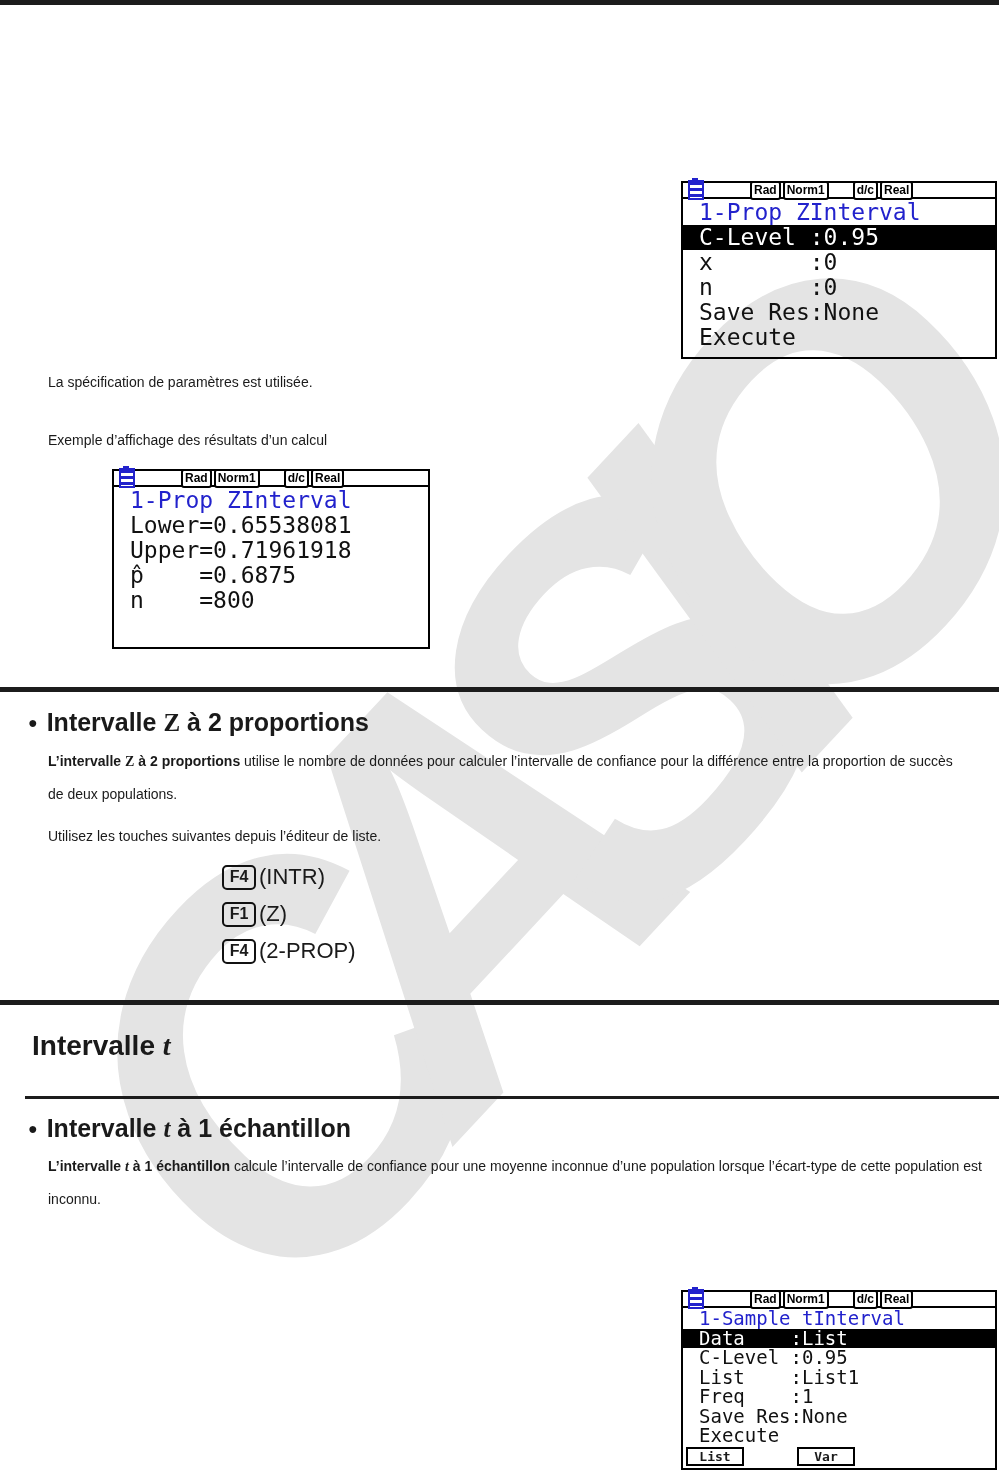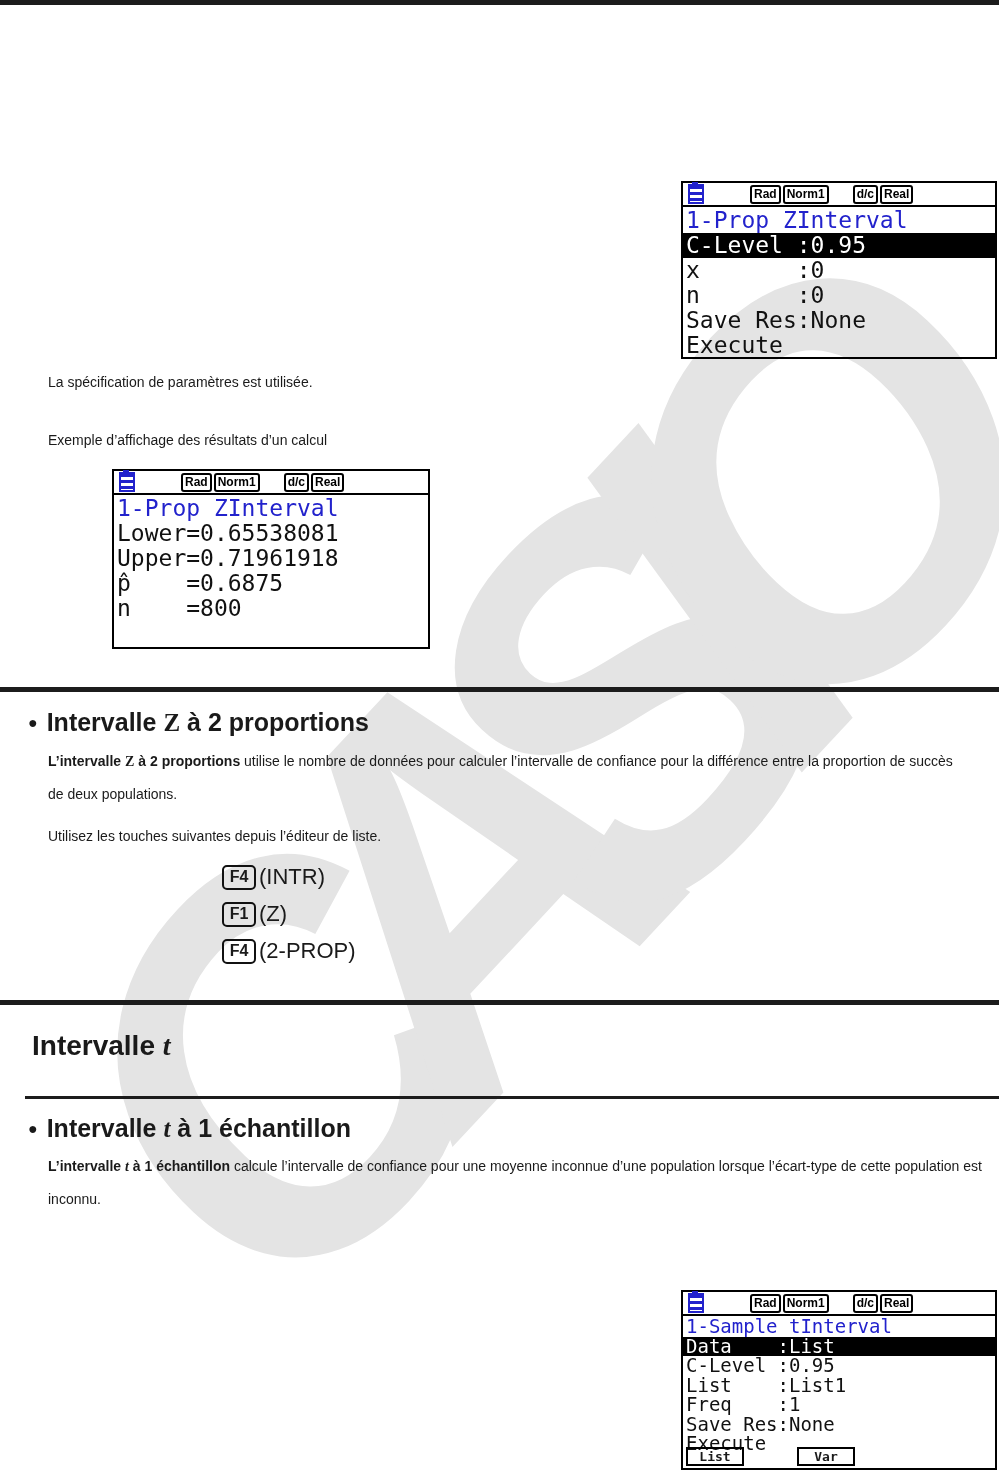--- a/index.html
+++ b/index.html
@@ -27,30 +27,30 @@
   .mvi{font-family:"Liberation Serif",serif;font-style:italic;}
 
   
   .keyrow{display:flex;align-items:flex-end;font-size:22px;}
   .keycap{display:inline-block;border:2px solid #111;border-radius:5px;
      font:bold 16px "Liberation Sans",sans-serif;padding:1px 4px 2px 4px;min-width:22px;
      text-align:center;margin-right:3px;background:#fff0;}
 
   
   .screen{position:absolute;z-index:1;border:2px solid #000;background:transparent;box-sizing:border-box;}
-  .statusbar{height:24px;display:flex;align-items:center;padding:0 5px;
+  .statusbar{height:16px;display:flex;align-items:center;padding:0 5px;
      border-bottom:2px solid #000;box-sizing:border-box;}
   .battery{position:relative;width:12px;height:16px;border:2px solid #2222cc;margin-right:46px;
      background:repeating-linear-gradient(to bottom,#2222cc 0 3px,#ffffff 3px 6px);}
   .battery::before{content:"";position:absolute;left:2px;top:-4px;width:6px;height:2px;background:#2222cc;}
   .badge{border:2px solid #000;border-radius:3px;font:bold 12px/14px "Liberation Sans",sans-serif;
      padding:0 2px;height:15px;margin-right:2px;background:#fff;color:#000;}
   .badge.gap{margin-left:22px;}
   .rows{padding:1px 0 0 0;}
-  .row{font-family:"DejaVu Sans Mono",monospace;white-space:pre;padding-left:3px;
+  .row{font-family:"DejaVu Sans Mono",monospace;white-space:pre;padding-left:16px;
      font-size:23px;line-height:25px;color:#111;}
   .row.title{color:#2222cc;}
   .row.hl{background:#000;color:#fff;}
   .s3 .row{font-size:19px;line-height:19.5px;}
   .fkeys{position:absolute;left:3px;bottom:2px;display:flex;gap:46px;}
   .fkey{border:2px solid #000;min-width:48px;height:15px;margin-right:7px;text-align:center;
      font:bold 13px/15px "DejaVu Sans Mono",monospace;padding:0 3px;background:#fff0;}
 </style>
 </head>
 <body>

